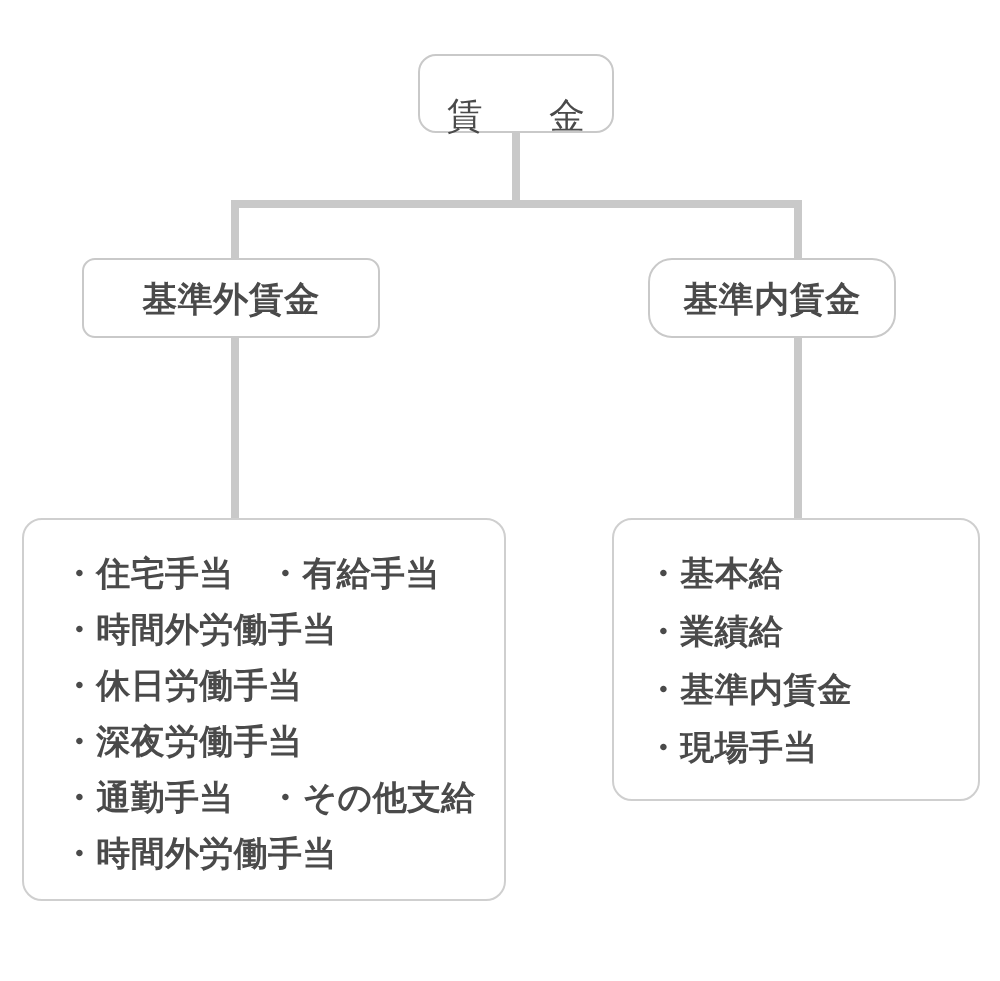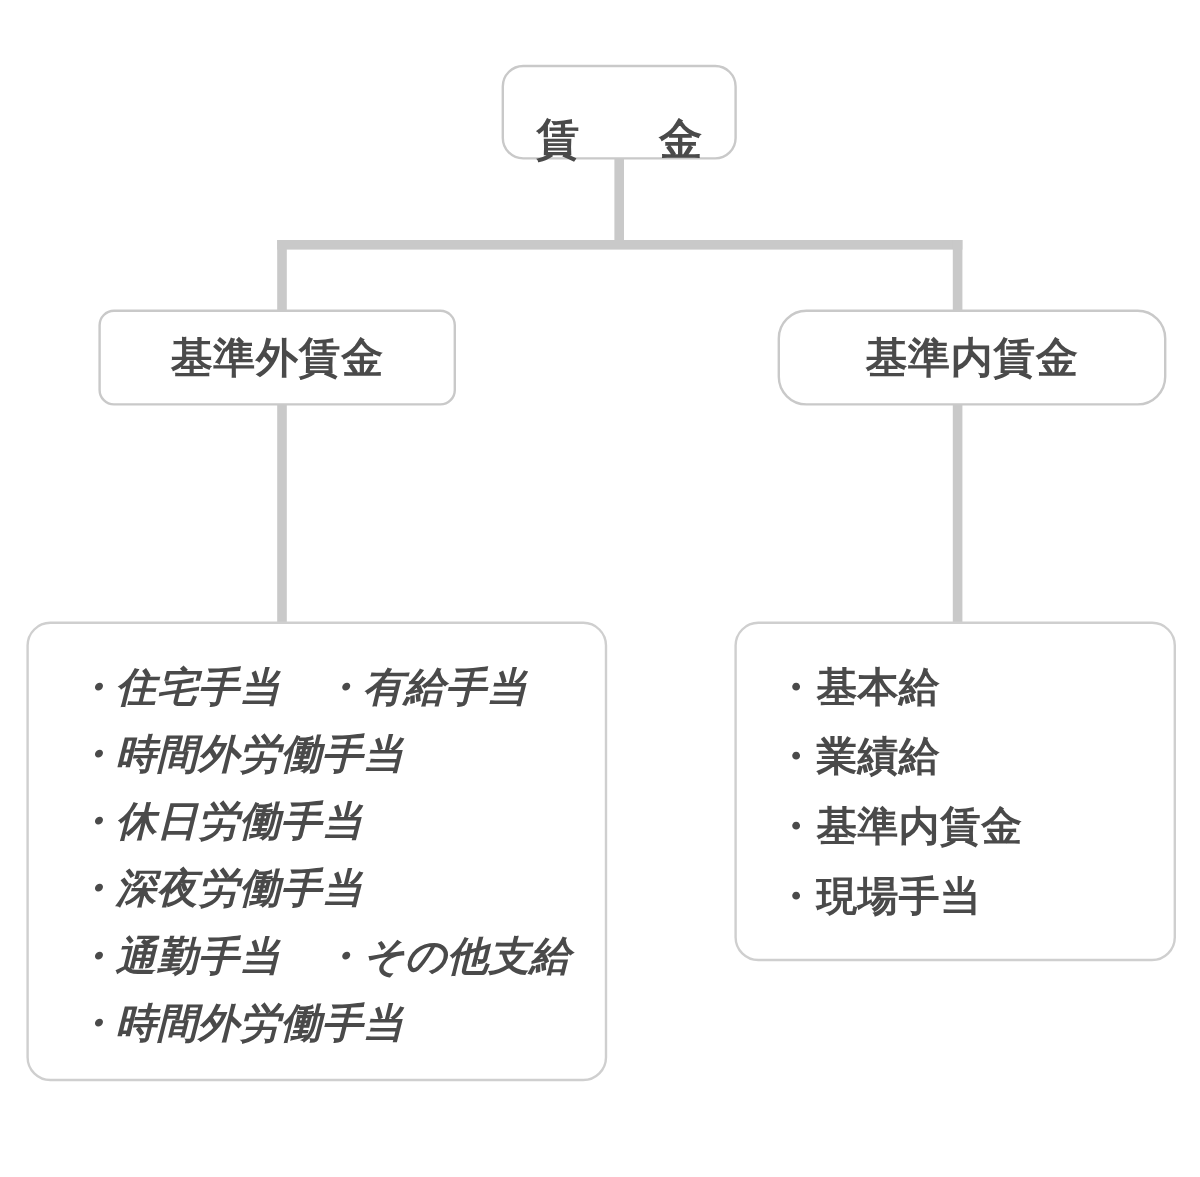--- a/index.html
+++ b/index.html
@@ -44,34 +44,34 @@
 
   .node-root {
     left: 418px;
     top: 54px;
     width: 196px;
     height: 79px;
     border-radius: 18px;
   }
   .node-root .node-label {
     font-size: 36px;
-    font-weight: bold;
+    font-weight: normal;
     letter-spacing: 0.42em;
     text-indent: 0.42em;
     line-height: 1;
     margin-top: 45px;
   }
 
   .node-l2 {
     top: 258px;
     height: 80px;
     border-radius: 24px;
   }
   .node-l2-left  { left: 82px;  width: 298px; border-radius: 13px; }
-  .node-l2-right { left: 648px; width: 324px; }
+  .node-l2-right { left: 648px; width: 248px; }
   .node-l2 .node-label {
     font-size: 35px;
     font-weight: bold;
     letter-spacing: 0.015em;
     line-height: 1;
   }
 
   
   .listbox {
     position: absolute;
@@ -83,21 +83,20 @@
     display: flex;
     flex-direction: column;
     justify-content: flex-start;
   }
   .listbox-left {
     left: 22px;
     top: 518px;
     width: 484px;
     height: 383px;
     padding: 36px 12px 0 38px;
-    font-style: italic;
   }
   .listbox-right {
     left: 612px;
     top: 518px;
     width: 368px;
     height: 283px;
     padding: 36px 0 12px 32px;
   }
   .list-line {
     font-size: 34px;

